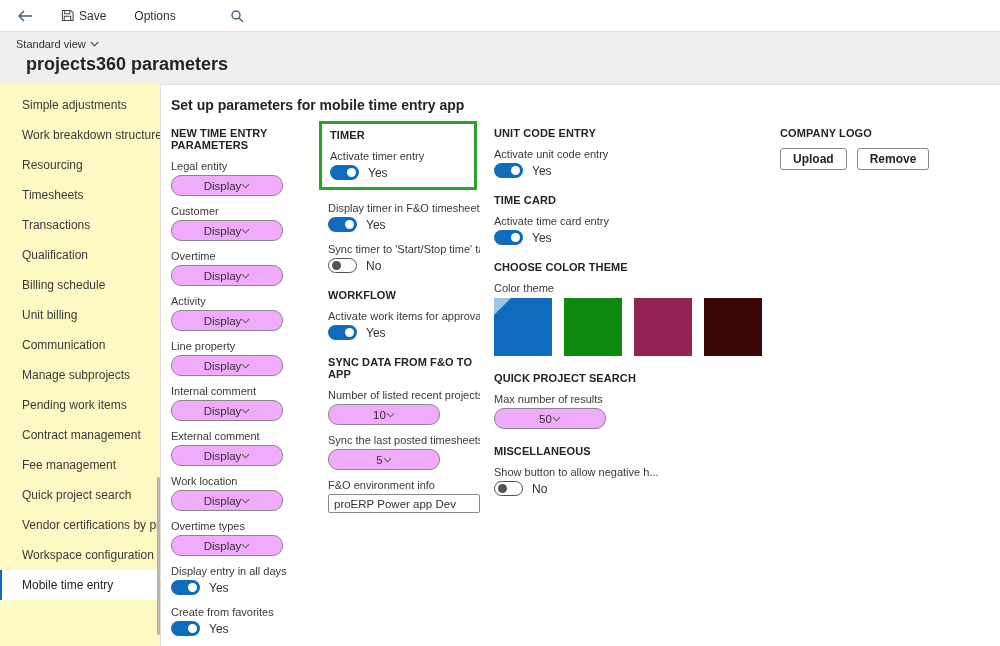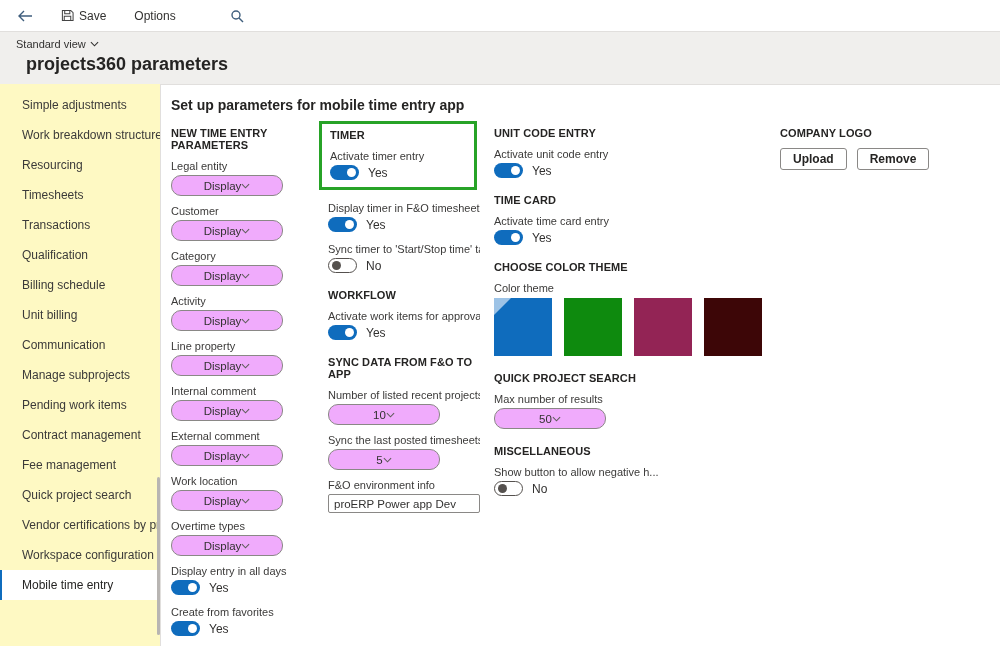--- a/index.html
+++ b/index.html
@@ -146,21 +146,21 @@
         <div class="field">
           <div class="f-label">Customer</div>
           <div class="dropdown">
               <span>Display</span>
               <svg width="9" height="6" viewBox="0 0 10 6">
                 <path d="M1 1 L5 5 L9 1" fill="none" stroke="#605e5c" stroke-width="1.2"></path>
               </svg>
             </div>
         </div>
         <div class="field">
-          <div class="f-label">Category</div>
+          <div class="f-label">Overtime</div>
           <div class="dropdown">
               <span>Display</span>
               <svg width="9" height="6" viewBox="0 0 10 6">
                 <path d="M1 1 L5 5 L9 1" fill="none" stroke="#605e5c" stroke-width="1.2"></path>
               </svg>
             </div>
         </div>
         <div class="field">
           <div class="f-label">Activity</div>
           <div class="dropdown">

